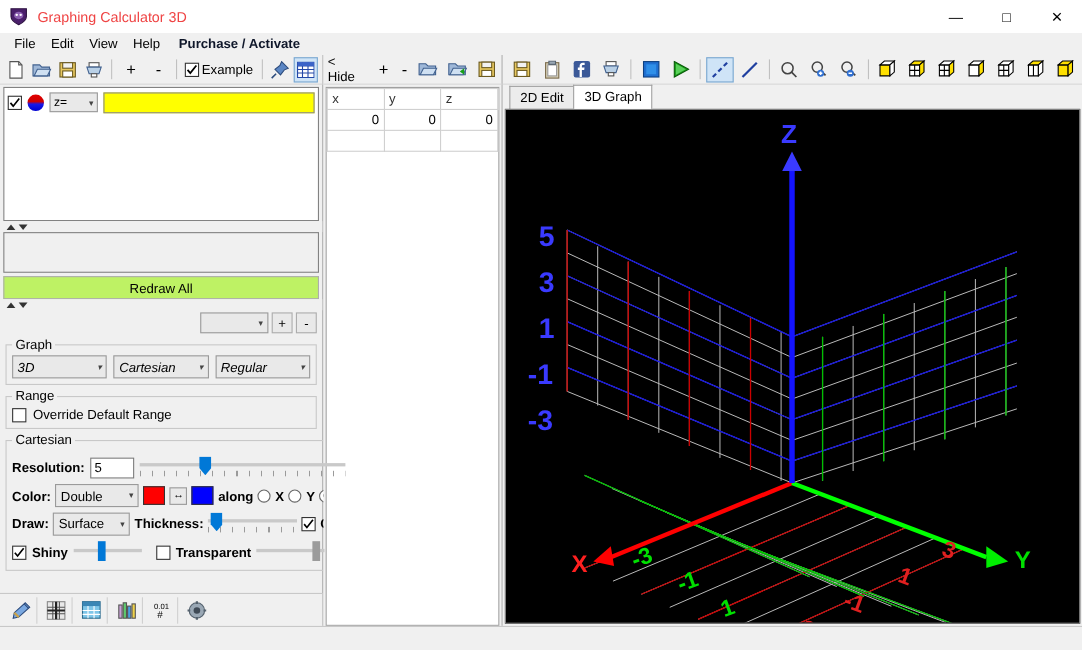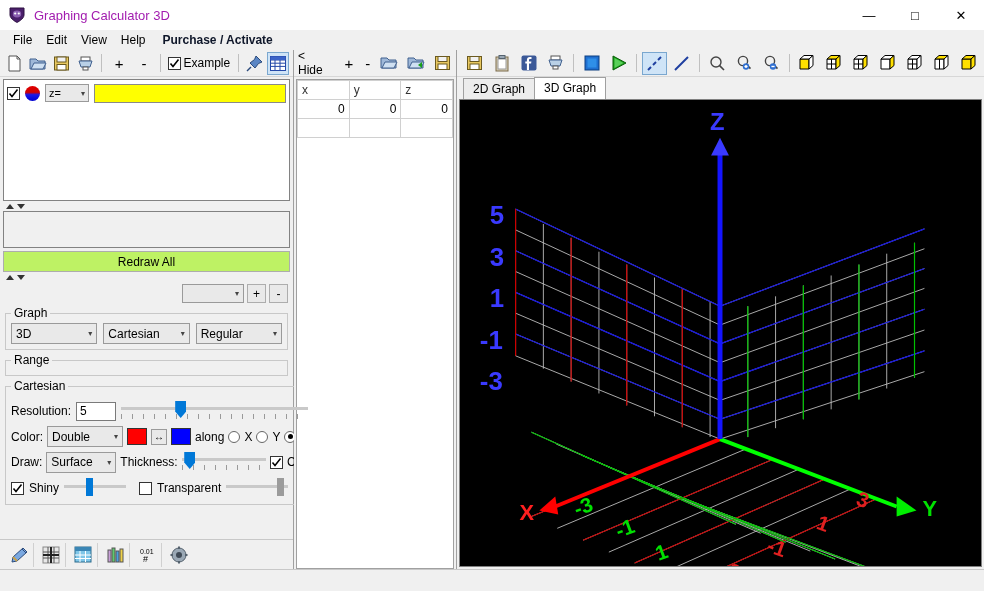--- a/index.html
+++ b/index.html
@@ -23,21 +23,21 @@
     height: 30px; min-height: 30px;
     background: #ffffff;
     display: flex; align-items: center;
     position: relative;
   }
   .titlebar .app-icon {
     width: 18px; height: 18px; margin-left: 8px; margin-right: 8px;
     position: relative;
   }
   .titlebar .title-text {
-    font-size: 13px; color: #a21caf; text-align: center;
+    font-size: 13px; color: #ef4444; text-align: center;
   }
   .win-btns { position: absolute; right: 0; top: 0; height: 30px; display: flex; }
   .win-btn {
     width: 46px; height: 30px;
     display: flex; align-items: center; justify-content: center;
     font-size: 13px; color: #000;
   }
 
   
   .menubar {
@@ -147,26 +147,26 @@
     border: 1px solid #c8c8c8; margin: 3px 5px 0 5px; padding: 3px 5px 5px 5px;
   }
   fieldset.grp > legend { font-size: 12px; padding: 0 3px; color: #000; }
 
   .sel {
     height: 21px; border: 1px solid #9a9a9a; background: #e9e9e9;
     display: flex; align-items: center; justify-content: space-between;
     padding: 0 4px; font-size: 12px;
   }
   .three-sel { display: flex; gap: 6px; margin: 0 5px; }
-  .three-sel .sel { flex: 1; }
+  .three-sel .sel { flex: 1; font-style: italic; }
 
   .chk-row { display: flex; align-items: center; gap: 6px; font-size: 12px; }
 
   .ctl-row { display: flex; align-items: center; margin: 4px 5px 0 5px; font-size: 12px; gap: 5px; }
-  .label { font-size: 12px; }
+  .label { font-size: 12px; font-weight: bold; }
   .txtbox {
     width: 40px; height: 19px; background: #fff; border: 1px solid #7a7a7a;
     font-size: 12px; padding-left: 3px; display: flex; align-items: center;
   }
 
   
   .slider { position: relative; height: 22px; flex: 1; }
   .slider .track {
     position: absolute; top: 7px; left: 0; right: 0; height: 3px; background: #c9c9c9;
   }
@@ -403,20 +403,24 @@
           </span>
           <span class="sel">
             <span>Regular</span>
             <span class="caret">▾</span>
           </span>
         </div>
       </fieldset>
 
       <fieldset class="grp">
         <legend>Range</legend>
+        <div class="chk-row">
+          <span class="chk"></span>
+          <span>Override Default Range</span>
+        </div>
       </fieldset>
 
       <fieldset class="grp">
         <legend>Cartesian</legend>
 
         <div class="ctl-row" style="margin-left:0;margin-right:0">
           <span class="label">Resolution:</span>
           <span class="txtbox">5</span>
           <span class="slider">
             <span class="track"></span>
@@ -737,21 +741,21 @@
         <span class="tb-btn">
           <svg width="19" height="18" viewBox="0 0 19 18">
             <path d="M2 5 L11 5 L11 15 L2 15 Z" fill="#ffe000" stroke="#000"></path>
             <path d="M2 5 L6 1.5 L15 1.5 L11 5 Z" fill="#ffe000" stroke="#000"></path>
             <path d="M11 5 L15 1.5 L15 11.5 L11 15 Z" fill="#ffe000" stroke="#000"></path>
           </svg>
         </span>
       </div>
 
       <div class="tabs">
-        <div class="tab">2D Graph</div>
+        <div class="tab">2D Edit</div>
         <div class="tab active">3D Graph</div>
       </div>
 
       <div class="graph-canvas">
         <svg width="100%" height="100%" viewBox="0 0 525 470" preserveAspectRatio="none">
           <rect x="0" y="0" width="525" height="470" fill="#000"></rect>
 
           <g stroke="#c8c8c8" stroke-width="0.9" fill="none" opacity="0.95">
 
             <line x1="56" y1="110" x2="56" y2="258"></line>

